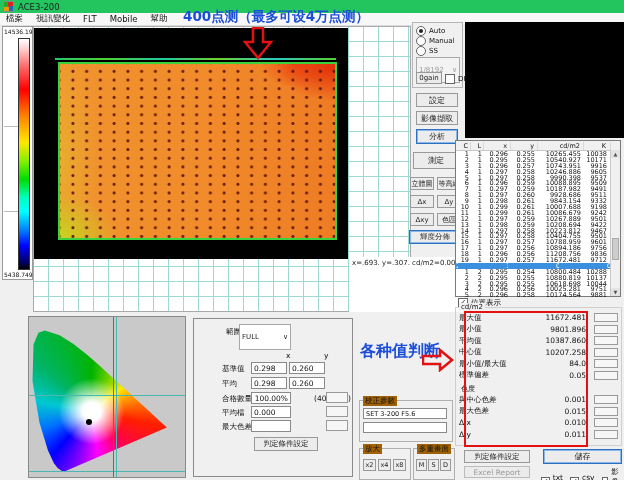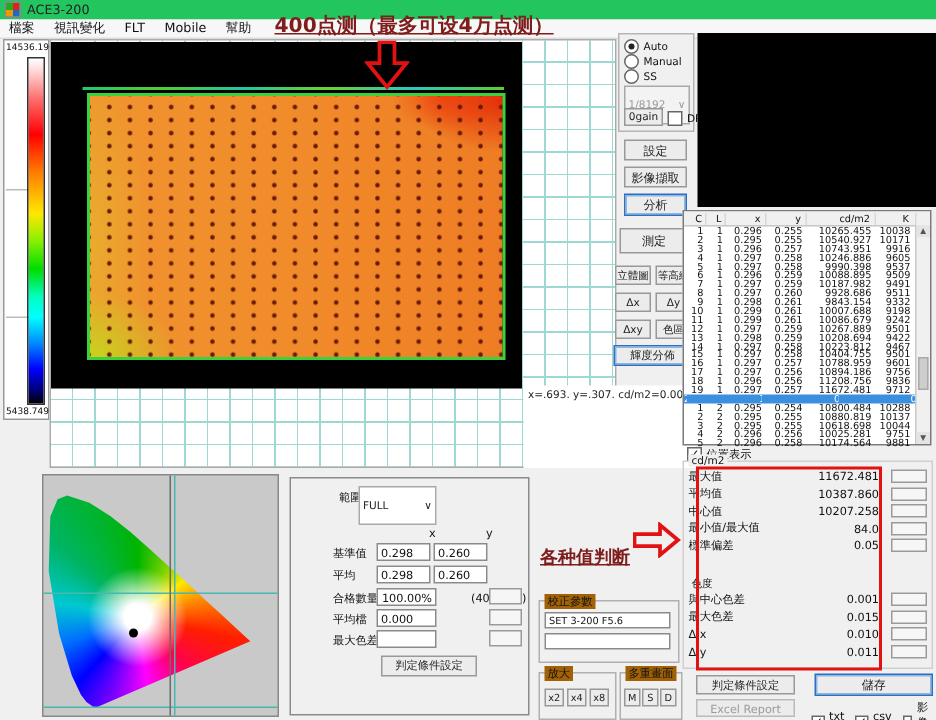--- a/index.html
+++ b/index.html
@@ -85,21 +85,21 @@
   .varrow{position:absolute;left:0;width:100%;height:8px;background:#e4e4e4;font-size:5px;display:flex;align-items:center;justify-content:center;color:#555;}
   .vthumb{position:absolute;left:1px;width:7px;height:22px;top:60%;background:#cdcdcd;border:1px solid #aaa;box-sizing:border-box;}
   
   .statsframe{left:455px;top:307px;width:167px;height:139px;border:1px solid #cfcfcf;box-sizing:border-box;}
   .statslabel{font-size:7px;background:#f0f0f0;padding:0 2px;}
   .srow{display:flex;align-items:center;height:11.5px;}
   .slabel{flex:1;font-size:7.5px;white-space:nowrap;}
   .sval{width:58px;text-align:right;font-size:7.5px;}
   .sbox{width:24px;height:9px;margin-left:8px;background:#f6f6f6;border:1px solid #9a9a9a;box-sizing:border-box;}
   
-  .note{color:#7f1d1d;font-weight:bold;white-space:nowrap;text-decoration:underline;}
+  .note{color:#1d4ed8;font-weight:bold;white-space:nowrap;}
   .redbox{border:2px solid #e31212;box-sizing:border-box;pointer-events:none;}
   
   .lbl{position:absolute;font-size:7.5px;white-space:nowrap;margin-left:20px;}
 </style>
 </head>
 <body>
 
 <div id="app">
 
   <div class="abs titlebar">
@@ -406,20 +406,25 @@
     <span class="ckbox checked"></span>
     <span>位置表示</span>
   </div>
 
   <div class="abs statsframe"></div>
   <span class="abs statslabel" style="left:459px;top:303px;">cd/m2</span>
   <div class="abs" style="left:459px;top:312px;width:159px;">
       <div class="srow">
         <span class="slabel">最大值</span>
         <span class="sval">11672.481</span>
+        <span class="sbox"></span>
+      </div>
+      <div class="srow">
+        <span class="slabel">最小值</span>
+        <span class="sval">9801.896</span>
         <span class="sbox"></span>
       </div>
       <div class="srow">
         <span class="slabel">平均值</span>
         <span class="sval">10387.860</span>
         <span class="sbox"></span>
       </div>
       <div class="srow">
         <span class="slabel">中心值</span>
         <span class="sval">10207.258</span>
@@ -520,18 +525,18 @@
     <div class="btn" style="left:59px;top:63px;width:11px;height:12px;font-size:6.5px;">M</div>
     <div class="btn" style="left:71px;top:63px;width:11px;height:12px;font-size:6.5px;">S</div>
     <div class="btn" style="left:83px;top:63px;width:11px;height:12px;font-size:6.5px;">D</div>
   </div>
 
   <span class="abs note" style="left:183px;top:8px;font-size:13.5px;">400点测（最多可设4万点测）</span>
   <svg class="abs" style="left:243px;top:27px;" width="30" height="33" viewBox="0 0 30 33">
     <path d="M10 1 L20 1 L20 15 L28 15 L15 31 L2 15 L10 15 Z" fill="none" stroke="#e31212" stroke-width="2.5"></path>
   </svg>
   <div class="abs redbox" style="left:464px;top:311px;width:124px;height:136px;"></div>
-  <span class="abs note" style="left:360px;top:341px;font-size:12px;margin-top:22px;">各种值判断</span>
+  <span class="abs note" style="left:360px;top:341px;font-size:16px;">各种值判断</span>
   <svg class="abs" style="left:422px;top:348px;" width="32" height="24" viewBox="0 0 32 24">
     <path d="M1 8 L18 8 L18 2 L30 12 L18 22 L18 16 L1 16 Z" fill="none" stroke="#e31212" stroke-width="2.5"></path>
   </svg>
 
 </div>
 
 </body></html>

